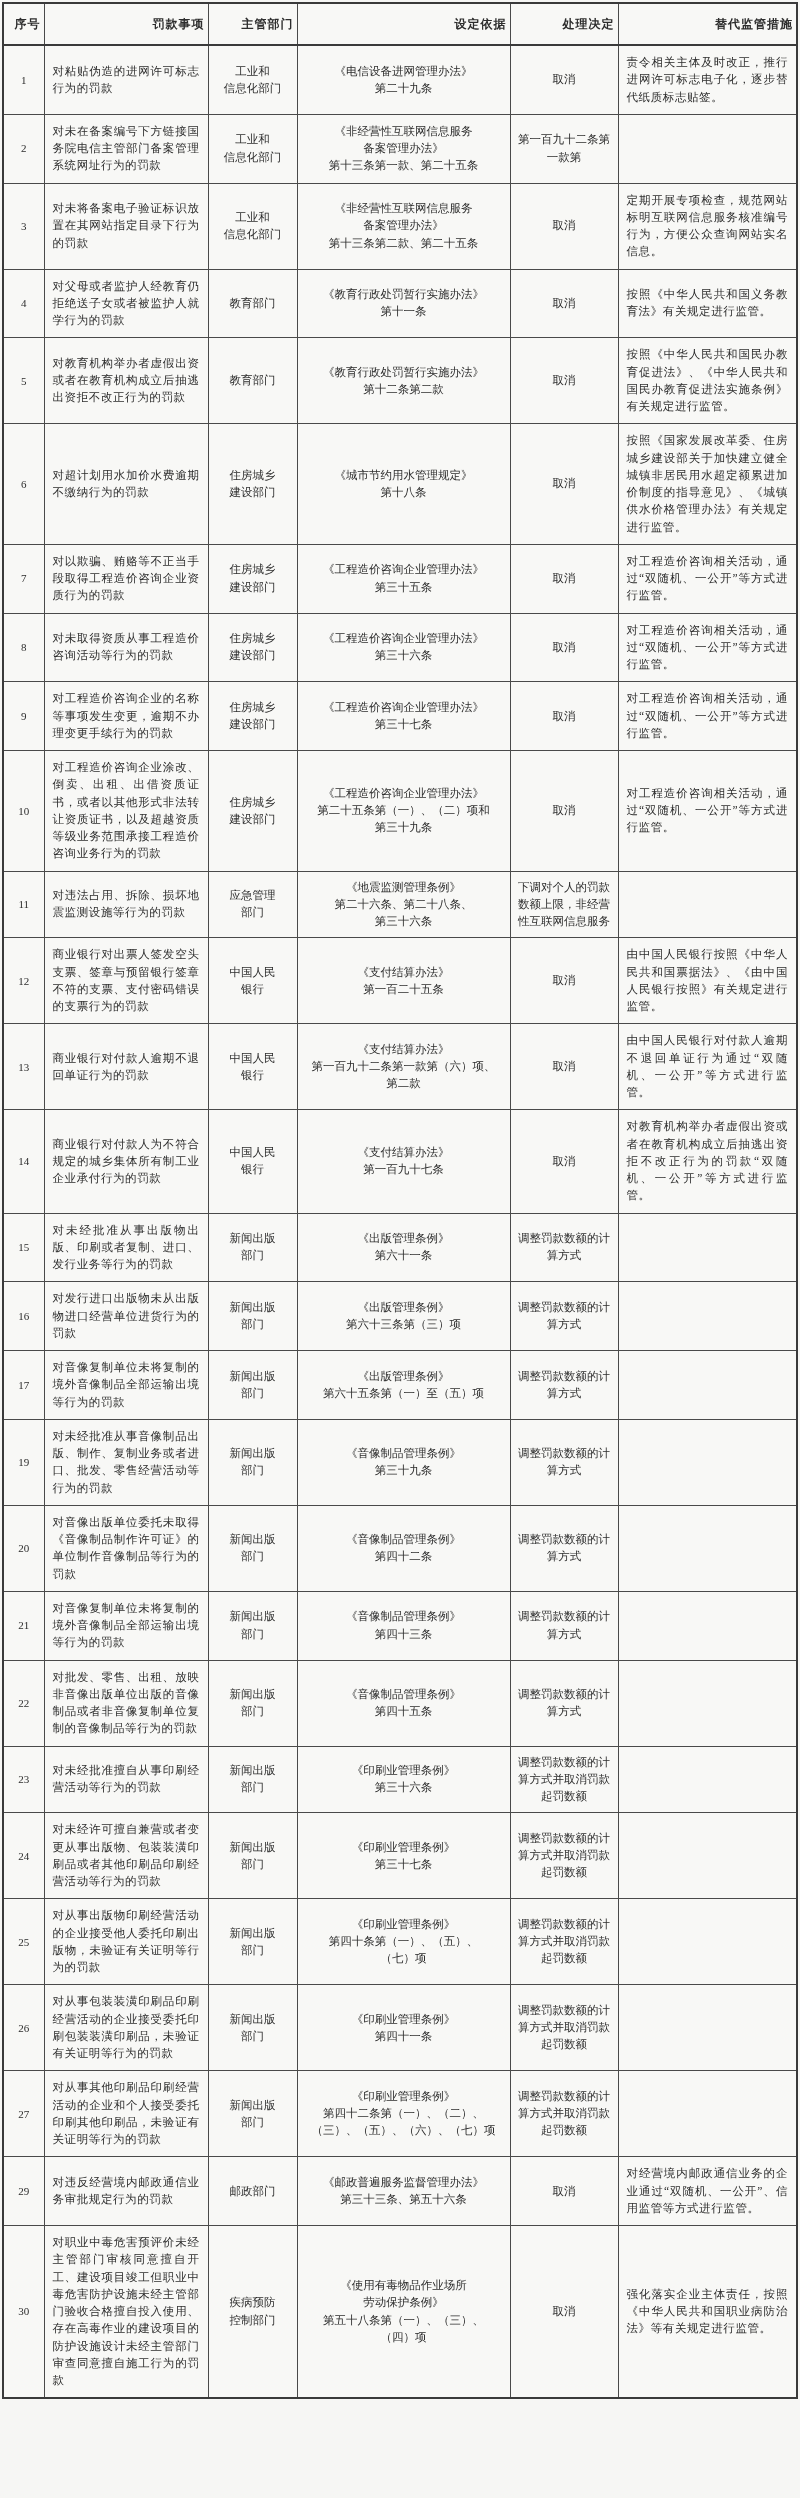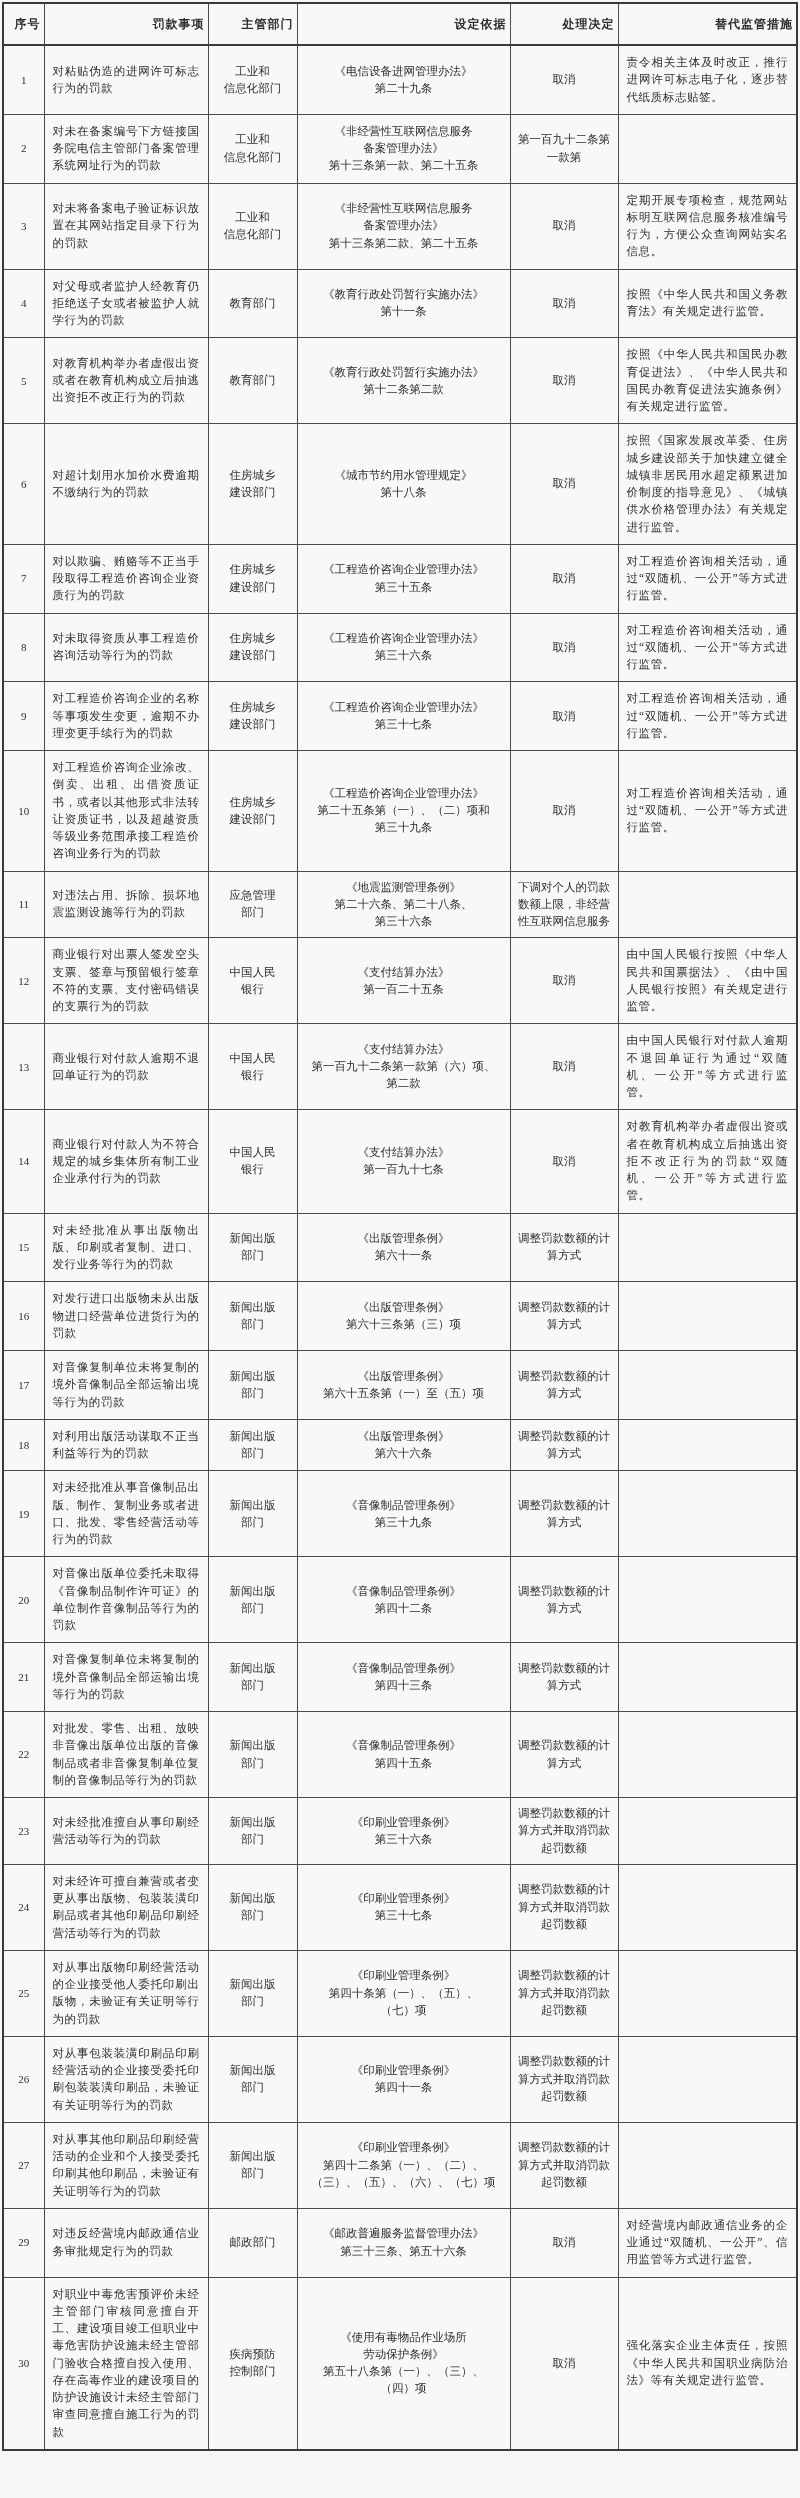--- a/index.html
+++ b/index.html
@@ -269,30 +269,20 @@
     <td class="cell-num">17</td>
     <td class="cell-item">对音像复制单位未将复制的境外音像制品全部运输出境等行为的罚款</td>
     <td class="cell-dept">新闻出版
 部门</td>
     <td class="cell-basis">《出版管理条例》
 第六十五条第（一）至（五）项</td>
     <td class="cell-decision">调整罚款数额的计算方式</td>
     <td class="cell-measure"></td>
   </tr>
 
-  <tr>
-    <td class="cell-num">18</td>
-    <td class="cell-item">对利用出版活动谋取不正当利益等行为的罚款</td>
-    <td class="cell-dept">新闻出版
-部门</td>
-    <td class="cell-basis">《出版管理条例》
-第六十六条</td>
-    <td class="cell-decision">调整罚款数额的计算方式</td>
-    <td class="cell-measure"></td>
-  </tr>
 
   <tr>
     <td class="cell-num">19</td>
     <td class="cell-item">对未经批准从事音像制品出版、制作、复制业务或者进口、批发、零售经营活动等行为的罚款</td>
     <td class="cell-dept">新闻出版
 部门</td>
     <td class="cell-basis">《音像制品管理条例》
 第三十九条</td>
     <td class="cell-decision">调整罚款数额的计算方式</td>
     <td class="cell-measure"></td>

